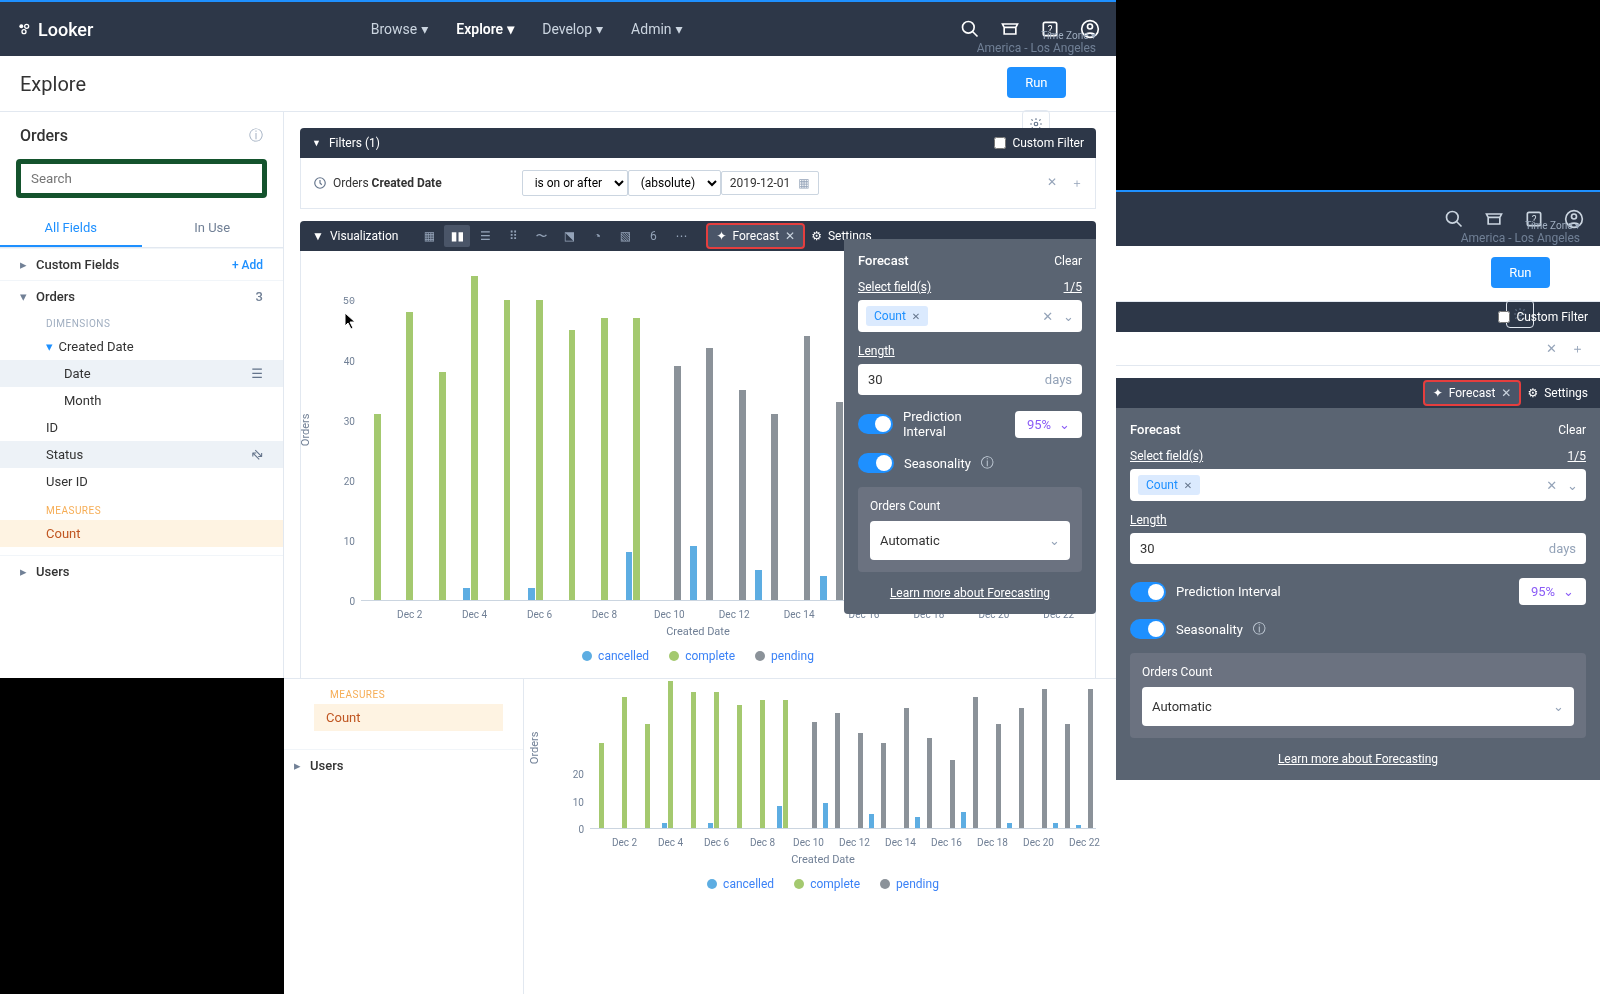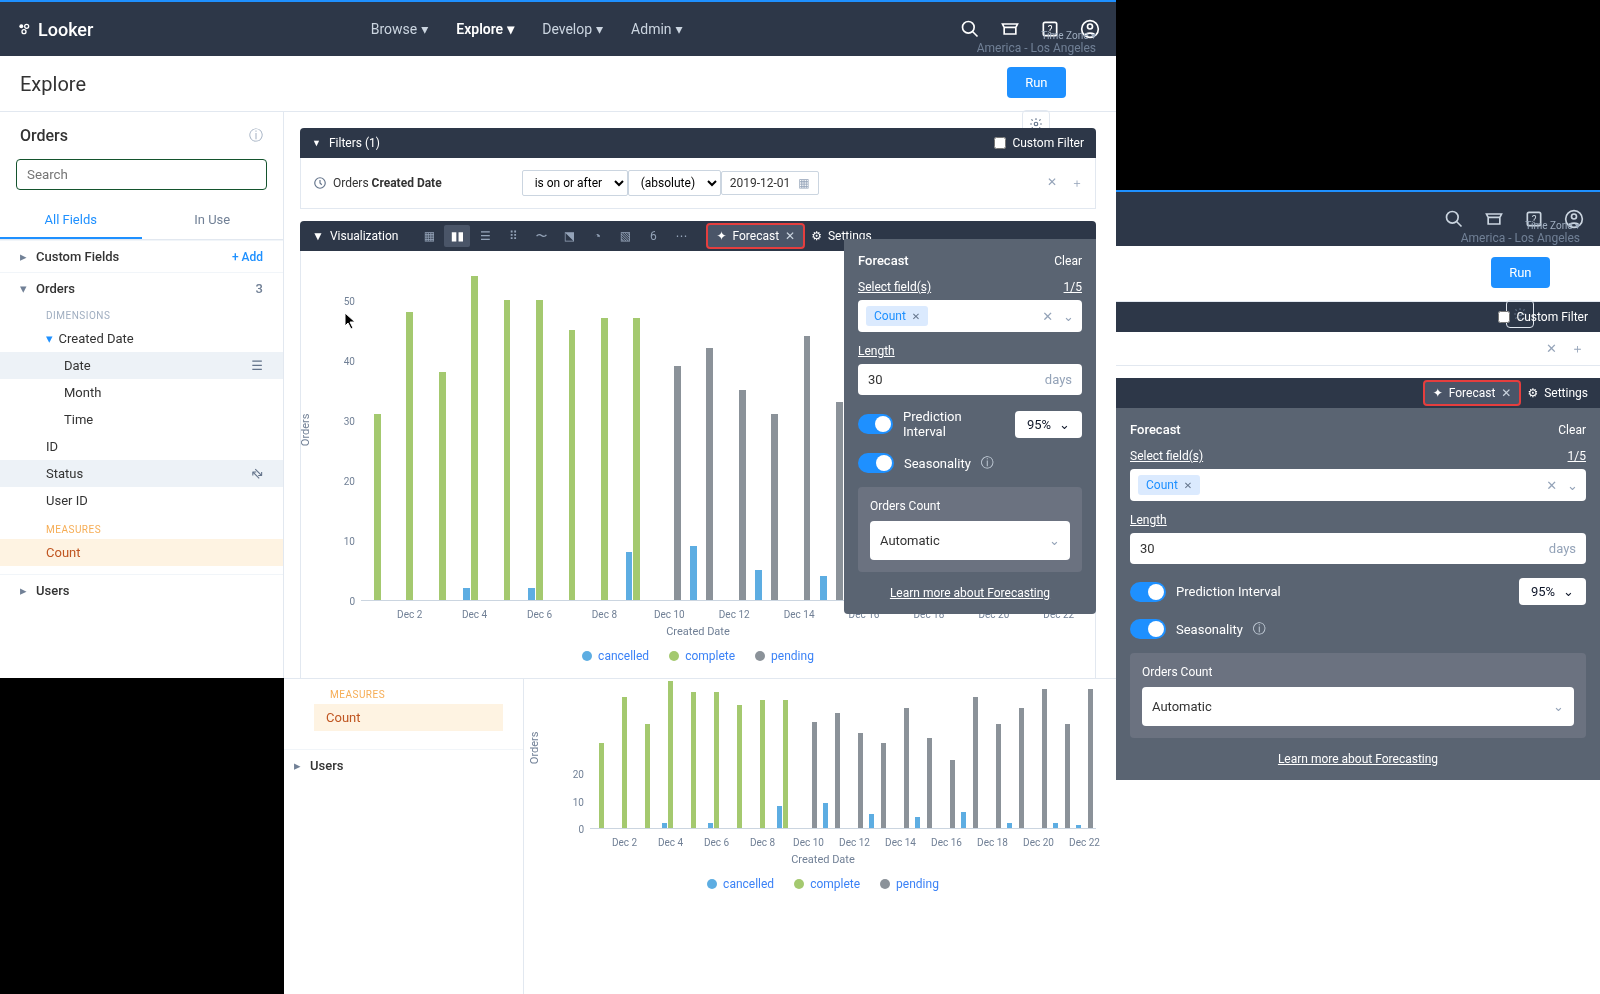--- a/index.html
+++ b/index.html
@@ -26,21 +26,21 @@
 .tz { text-align: right; font-size: 12px; color: #718096; }
 .tz-label { font-size: 10px; color: #a0aec0; }
 .run-btn { background: #1e90ff; color: #fff; border: none; padding: 8px 18px; border-radius: 4px; font-size: 13px; cursor: pointer; }
 .gear-btn { width: 28px; height: 28px; display: flex; align-items: center; justify-content: center; border: 1px solid #e2e8f0; border-radius: 4px; cursor: pointer; }
 
 
 .sidebar { position: absolute; left: 0; top: 112px; width: 284px; bottom: 0; border-right: 1px solid #e2e8f0; background: #fff; overflow-y: auto; }
 .side-head { padding: 14px 20px 10px; display: flex; align-items: center; }
 .side-head h2 { font-size: 16px; font-weight: 500; flex: 1; }
 .side-head-icon { color: #a0aec0; font-size: 14px; }
-.search-input { margin: 4px 16px 12px; width: calc(100% - 32px); padding: 7px 10px; border: 1px solid #14532d; border-radius: 4px; }
+.search-input { margin: 4px 16px 12px; width: calc(100% - 32px); padding: 7px 10px; border: 5px solid #14532d; border-radius: 4px; }
 .side-tabs { display: flex; border-bottom: 1px solid #e2e8f0; }
 .side-tab { flex: 1; text-align: center; padding: 10px 0; font-size: 13px; color: #718096; cursor: pointer; }
 .side-tab.active { color: #1e90ff; border-bottom: 2px solid #1e90ff; }
 .side-row { padding: 8px 20px; display: flex; align-items: center; font-size: 13px; cursor: pointer; }
 .side-row .caret { width: 12px; margin-right: 4px; color: #718096; }
 .side-row.section { font-weight: 500; border-top: 1px solid #f1f5f9; }
 .add-link { margin-left: auto; color: #1e90ff; font-size: 12px; }
 .count-badge { margin-left: auto; color: #718096; }
 .subhead-dim { padding: 6px 20px 4px 46px; font-size: 10px; color: #a0aec0; letter-spacing: 0.5px; }
 .field-row { padding: 6px 20px 6px 46px; font-size: 13px; display: flex; align-items: center; cursor: pointer; }
@@ -96,21 +96,21 @@
 .fp-label .right { margin-left: auto; }
 .fp-select { background: #fff; border-radius: 4px; padding: 6px 8px; display: flex; align-items: center; gap: 6px; color: #333; margin-bottom: 12px; }
 .chip { background: #dbeafe; color: #1e90ff; padding: 3px 8px; border-radius: 3px; font-size: 12px; display: flex; align-items: center; gap: 6px; }
 .chip .x { color: #64748b; cursor: pointer; font-size: 10px; }
 .fp-select .actions { margin-left: auto; display: flex; gap: 10px; color: #94a3b8; }
 .fp-input { background: #fff; border-radius: 4px; padding: 8px 10px; display: flex; align-items: center; color: #333; margin-bottom: 14px; }
 .fp-input .unit { margin-left: auto; color: #94a3b8; }
 .fp-toggle-row { display: flex; align-items: center; gap: 10px; margin-bottom: 14px; }
 .toggle { width: 36px; height: 20px; background: #1e90ff; border-radius: 10px; position: relative; cursor: pointer; }
 .toggle::after { content: ""; position: absolute; width: 16px; height: 16px; background: #fff; border-radius: 50%; top: 2px; right: 2px; }
-.pct-select { background: #fff; color: #0f172a; padding: 6px 12px; border-radius: 4px; margin-left: auto; display: flex; align-items: center; gap: 8px; cursor: pointer; }
+.pct-select { background: #fff; color: #8b5cf6; padding: 6px 12px; border-radius: 4px; margin-left: auto; display: flex; align-items: center; gap: 8px; cursor: pointer; }
 .fp-sub { background: #6b7280; border-radius: 4px; padding: 12px; margin-top: 4px; }
 .fp-sub-label { font-size: 12px; margin-bottom: 8px; }
 .fp-sub-select { background: #fff; color: #333; padding: 12px 10px; border-radius: 4px; display: flex; align-items: center; }
 .fp-sub-select .caret { margin-left: auto; color: #94a3b8; }
 .fp-link { text-align: center; text-decoration: underline; font-size: 12px; margin-top: 14px; cursor: pointer; }
 
 
 .vp3 .bar2 { background: #2d3748; color: #fff; height: 30px; display: flex; align-items: center; padding: 0 12px; font-size: 12px; gap: 6px; justify-content: flex-end; }
 
 
@@ -207,21 +207,20 @@
     <div class="subhead-dim">DIMENSIONS</div>
     <div class="field-row">
         <span style="color:#1e90ff;margin-right:6px">▾</span>
         <span>Created Date</span>
       </div>
     <div class="field-row l2 sel">
         <span>Date</span>
         <span class="icon">☰</span>
       </div>
     <div class="field-row l2">Month</div>
-    <div class="field-row l2">Time</div>
     <div class="field-row">ID</div>
     <div class="field-row sel pivot">
         <span>Status</span>
         <span class="icon">⇄</span>
       </div>
     <div class="field-row">User ID</div>
     <div class="measure-head">MEASURES</div>
     <div class="measure-row">Count</div>
     <div class="side-row section" style="margin-top:8px">
       <span class="caret">▸</span>
@@ -289,21 +288,21 @@
 
     <div class="chart-area">
       <div class="chart-inner" id="chart1">
           <div class="ylabel">Orders</div>
           <div class="yaxis">
             <div class="ytick" style="bottom: 0px;">0</div>
             <div class="ytick" style="bottom: 60px;">10</div>
             <div class="ytick" style="bottom: 120px;">20</div>
             <div class="ytick" style="bottom: 180px;">30</div>
             <div class="ytick" style="bottom: 240px;">40</div>
-            <div class="ytick" style="bottom: 300px;">50</div>
+            <div class="ytick" style="bottom: 300px; font-family: Liberation Mono, monospace;">50</div>
           </div>
           <div class="plot">
             <div class="bar-group" style="left: 0.681818%; width: 3.18182%;">
               <div class="barv" style="height: 0px; background: rgb(93, 173, 226); flex: 1 1 0%; visibility: hidden;"></div>
               <div class="barv" style="height: 186px; background: rgb(164, 201, 111); flex: 1 1 0%;"></div>
               <div class="barv" style="height: 0px; background: rgb(139, 146, 153); flex: 1 1 0%; visibility: hidden;"></div>
             </div>
             <div class="bar-group" style="left: 5.22727%; width: 3.18182%;">
               <div class="barv" style="height: 0px; background: rgb(93, 173, 226); flex: 1 1 0%; visibility: hidden;"></div>
               <div class="barv" style="height: 288px; background: rgb(164, 201, 111); flex: 1 1 0%;"></div>

